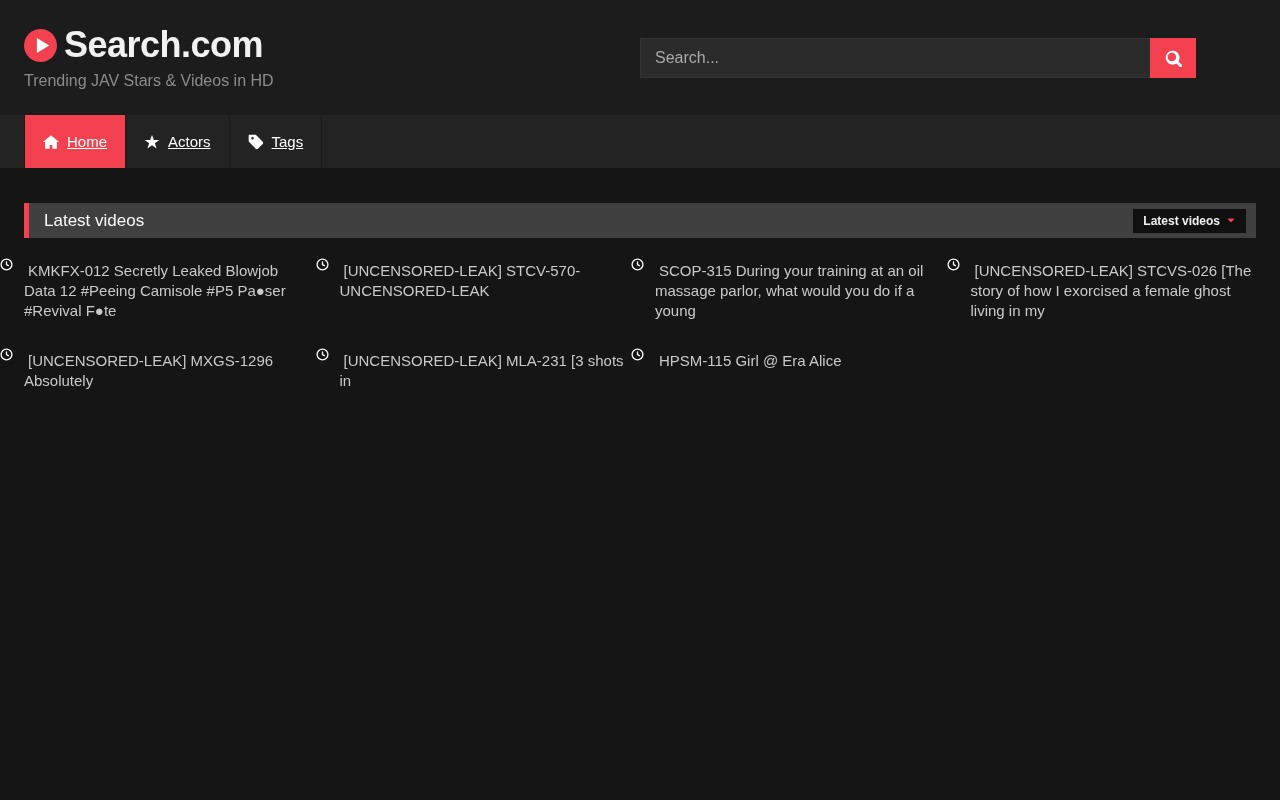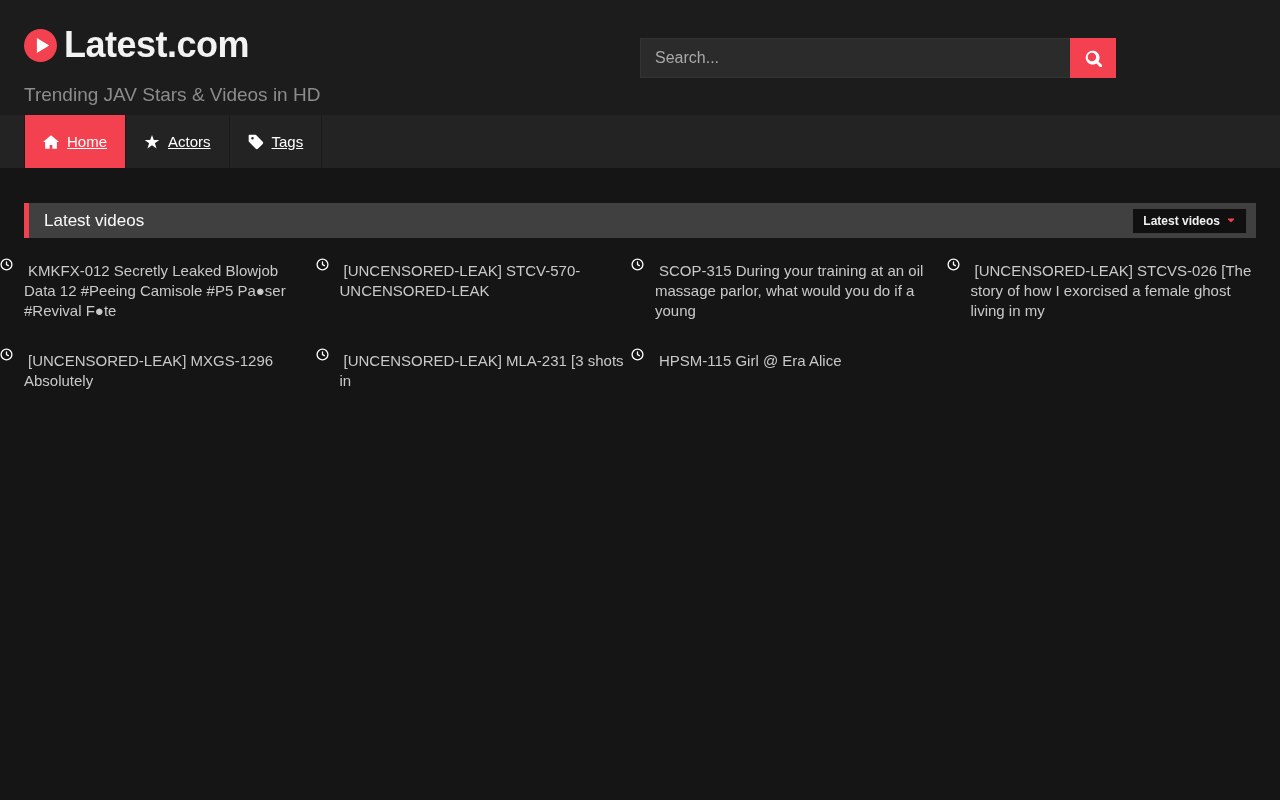--- a/index.html
+++ b/index.html
@@ -28,30 +28,30 @@
     gap: 7px;
     cursor: pointer;
   }
   .logo-text {
     font-size: 36px;
     font-weight: bold;
     color: #f2f2f2;
     letter-spacing: -0.5px;
   }
   .tagline {
-    margin-top: 18px;
-    font-size: 19px;
+    margin-top: 6px;
+    font-size: 16px;
     color: #8c8c8c;
   }
   .search-form {
     position: absolute;
     left: 640px;
     top: 38px;
     display: flex;
-    width: 476px;
+    width: 556px;
     height: 40px;
   }
   .search-input {
     flex: 1;
     height: 40px;
     background: #2b2b2b;
     border: 1px solid #333;
     border-right: none;
     outline: none;
     color: #ddd;
@@ -174,21 +174,21 @@
 
 <header class="site-header">
   <div class="logo-block">
     <a class="logo-row">
       <span class="nav-icon">
         <svg viewBox="0 0 512 512" width="33" height="33">
           <circle cx="256" cy="256" r="256" fill="#f4414f"></circle>
           <polygon points="200,140 392,256 200,372" fill="#ffffff"></polygon>
         </svg>
       </span>
-      <span class="logo-text">Latest.com</span>
+      <span class="logo-text">Search.com</span>
     </a>
     <div class="tagline">Trending JAV Stars &amp; Videos in HD</div>
   </div>
 
   <form class="search-form">
     <input class="search-input" type="text" placeholder="Search..." style="">
     <button class="search-button" type="submit">
       <span style="display:flex;">
         <svg viewBox="0 0 512 512" width="17" height="17" fill="#ffffff">
           <path d="M505 442.7 405.3 343a208 208 0 1 0-62.3 62.3L442.7 505a44 44 0 0 0 62.3-62.3zM208 336a128 128 0 1 1 128-128 128 128 0 0 1-128 128z"></path>

